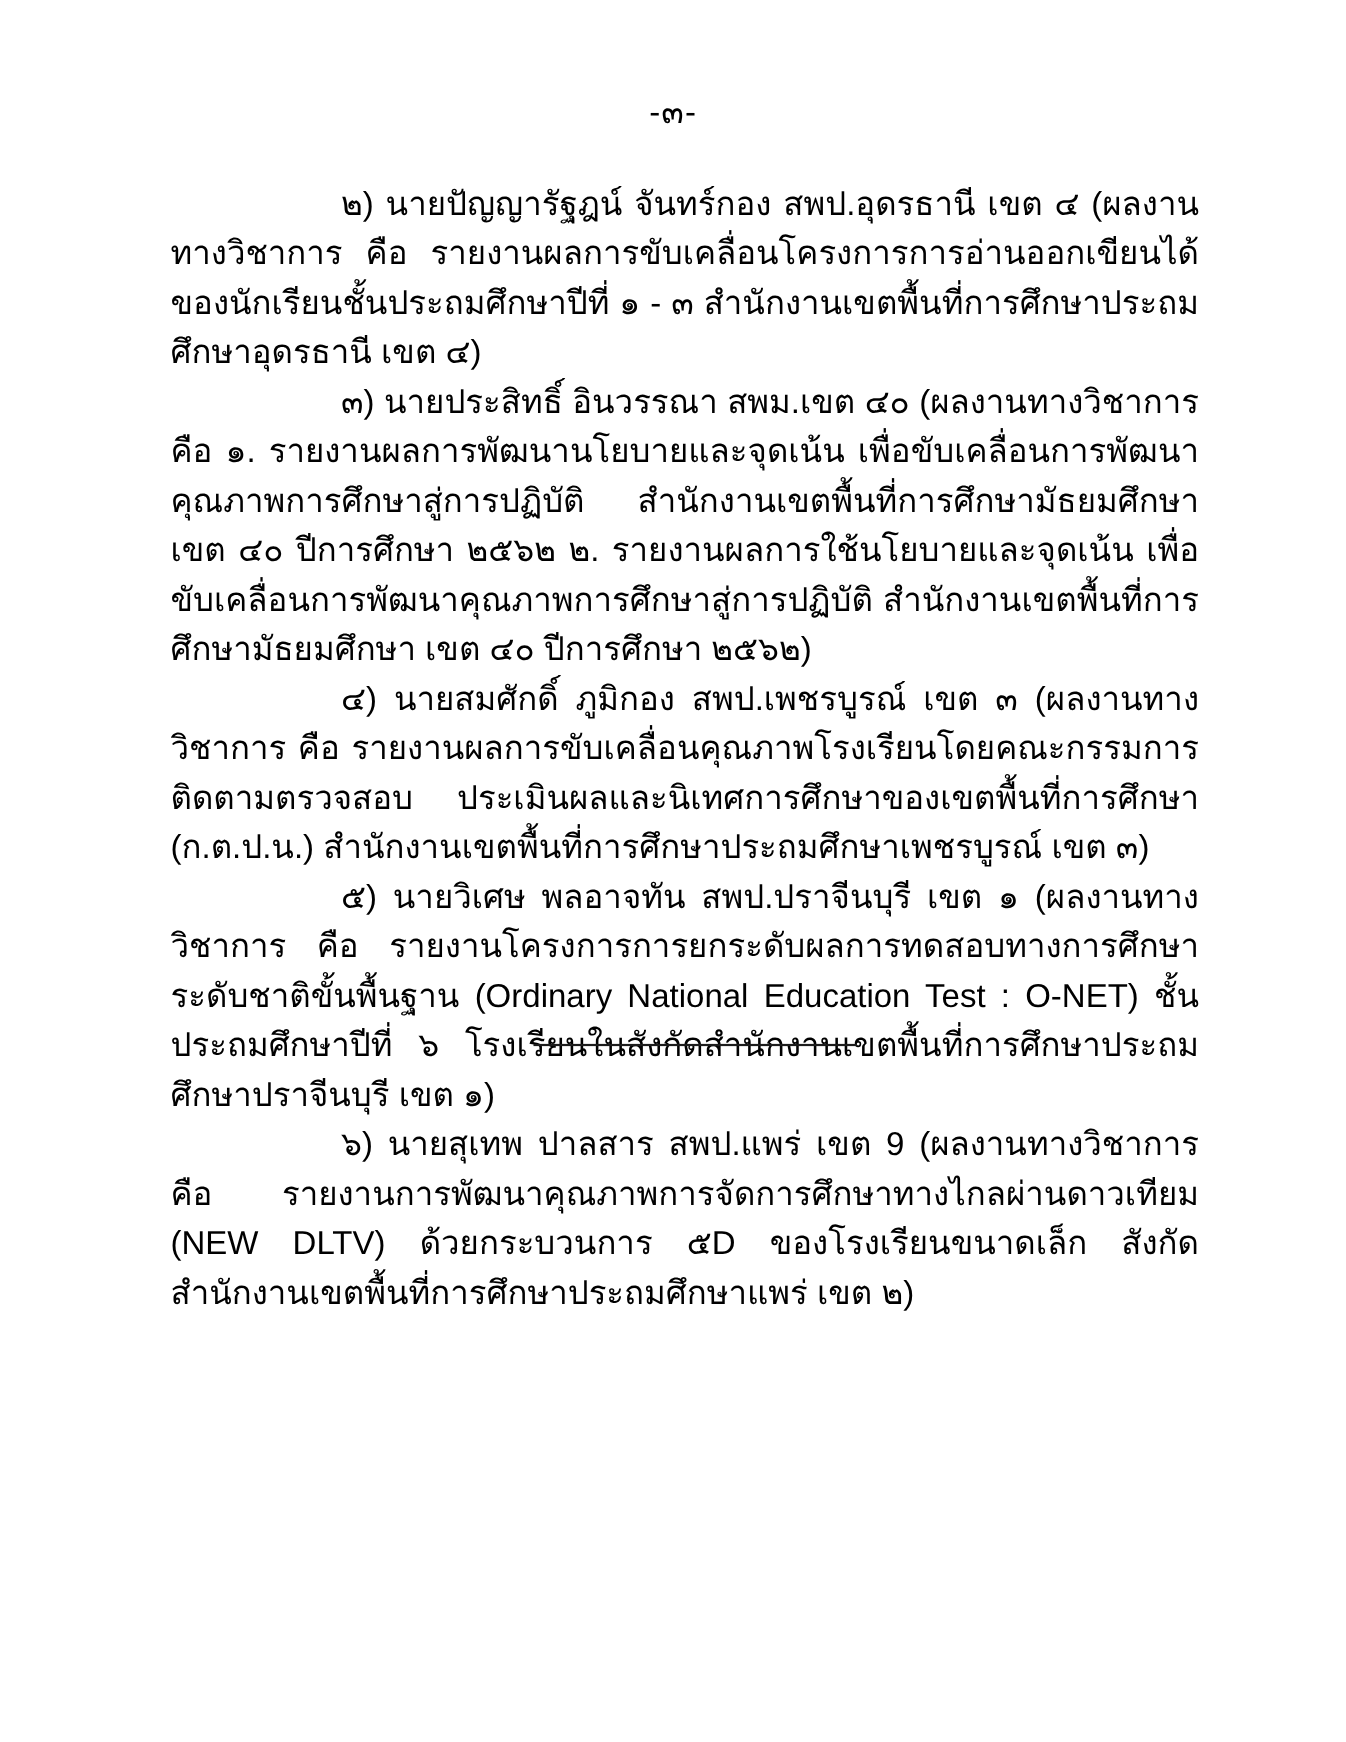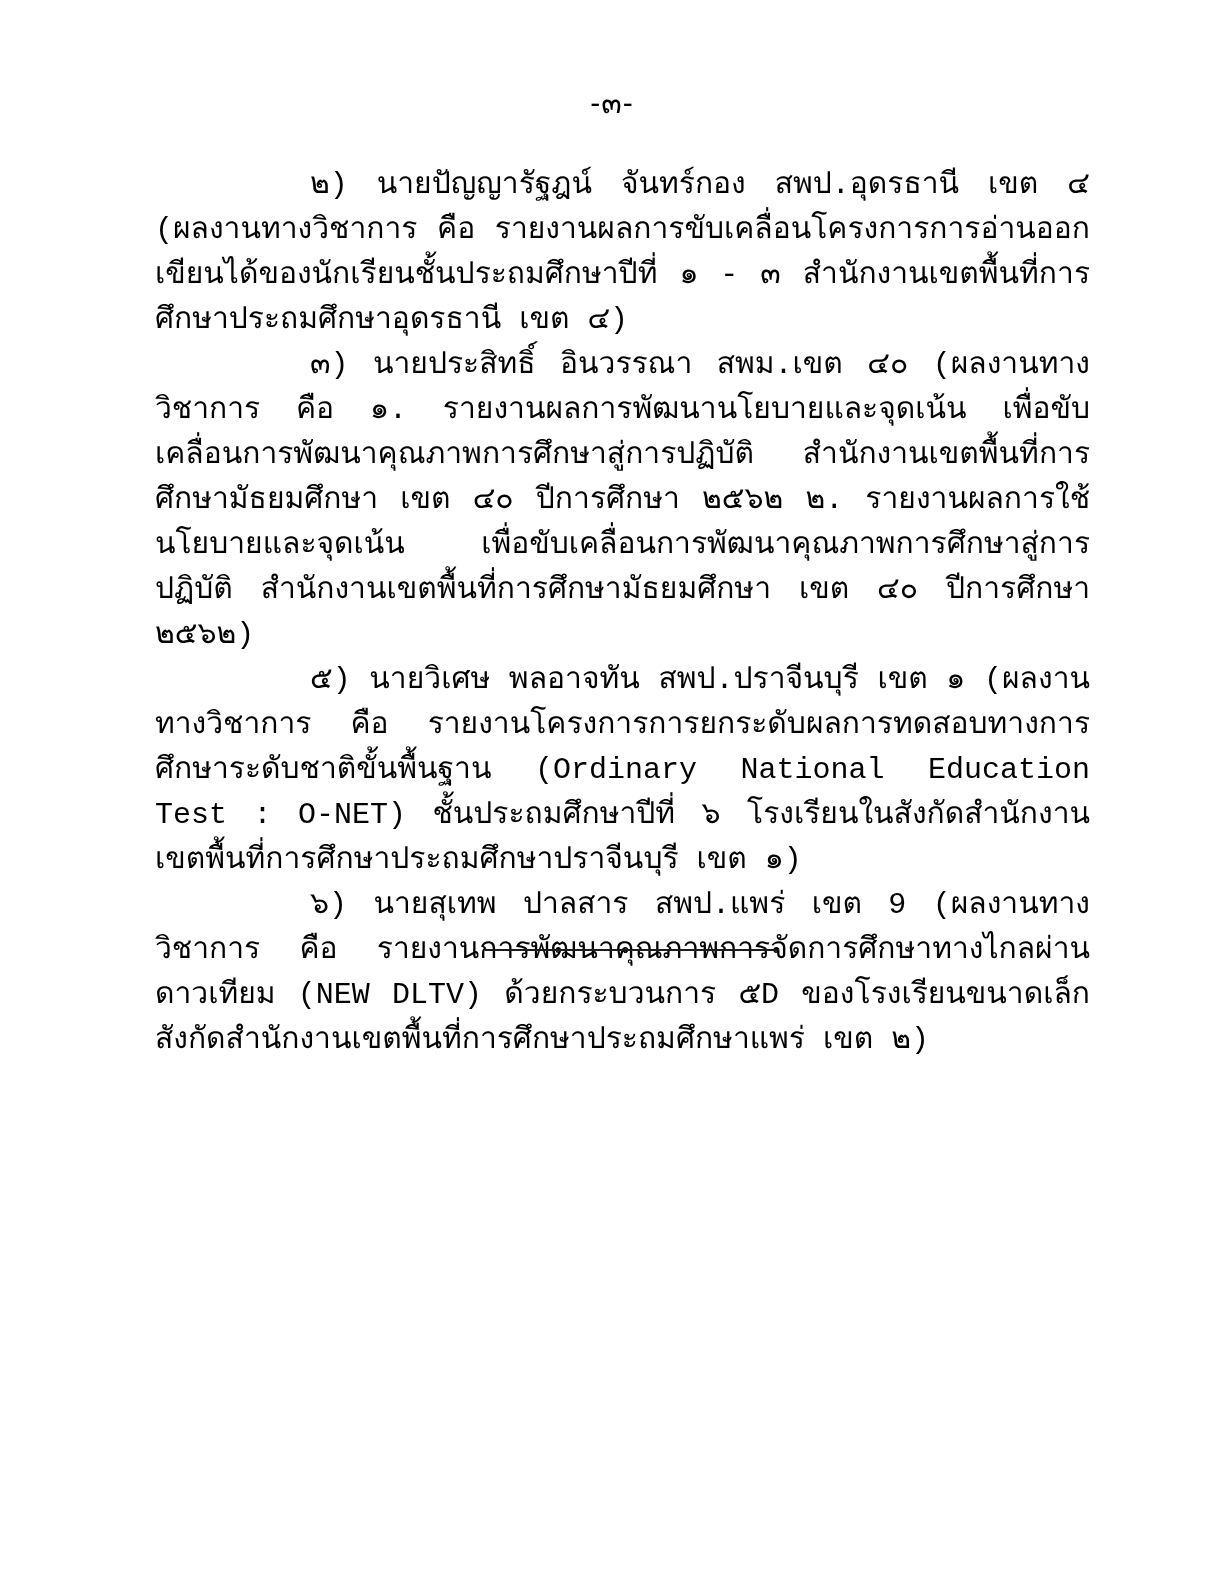--- a/index.html
+++ b/index.html
@@ -25,21 +25,20 @@
     width: 100%;
     text-align: center;
     letter-spacing: 1px;
   }
   .content {
     position: absolute;
     top: 163px;
     left: 155px;
     width: 935px;
     text-align: justify;
-    font-family: Liberation Mono, monospace;
   }
   .para {
     margin: 0;
     padding: 0;
     text-indent: 155px;
   }
   .end-divider {
     position: absolute;
     top: 949px;
     left: 485px;
@@ -51,19 +50,20 @@
 </head>
 <body>
 
 <div class="page">
 
   <div class="page-number">-๓-</div>
 
   <div class="content">
     <p class="para">๒) นายปัญญารัฐฎน์ จันทร์กอง สพป.อุดรธานี เขต ๔ (ผลงานทางวิชาการ คือ รายงานผลการขับเคลื่อนโครงการการอ่านออกเขียนได้ของนักเรียนชั้นประถมศึกษาปีที่ ๑ - ๓ สำนักงานเขตพื้นที่การศึกษาประถมศึกษาอุดรธานี เขต ๔)</p>
     <p class="para">๓) นายประสิทธิ์ อินวรรณา สพม.เขต ๔๐ (ผลงานทางวิชาการ คือ ๑. รายงานผลการพัฒนานโยบายและจุดเน้น เพื่อขับเคลื่อนการพัฒนาคุณภาพการศึกษาสู่การปฏิบัติ สำนักงานเขตพื้นที่การศึกษามัธยมศึกษา เขต ๔๐ ปีการศึกษา ๒๕๖๒ ๒. รายงานผลการใช้นโยบายและจุดเน้น เพื่อขับเคลื่อนการพัฒนาคุณภาพการศึกษาสู่การปฏิบัติ สำนักงานเขตพื้นที่การศึกษามัธยมศึกษา เขต ๔๐ ปีการศึกษา ๒๕๖๒)</p>
+    <p class="para">๔) นายสมศักดิ์ ภูมิกอง สพป.เพชรบูรณ์ เขต ๓ (ผลงานทางวิชาการ คือ รายงานผลการขับเคลื่อนคุณภาพโรงเรียนโดยคณะกรรมการติดตามตรวจสอบ ประเมินผลและนิเทศการศึกษาของเขตพื้นที่การศึกษา (ก.ต.ป.น.) สำนักงานเขตพื้นที่การศึกษาประถมศึกษาเพชรบูรณ์ เขต ๓)</p>
     <p class="para">๕) นายวิเศษ พลอาจทัน สพป.ปราจีนบุรี เขต ๑ (ผลงานทางวิชาการ คือ รายงานโครงการการยกระดับผลการทดสอบทางการศึกษาระดับชาติขั้นพื้นฐาน (Ordinary National Education Test : O-NET) ชั้นประถมศึกษาปีที่ ๖ โรงเรียนในสังกัดสำนักงานเขตพื้นที่การศึกษาประถมศึกษาปราจีนบุรี เขต ๑)</p>
     <p class="para">๖) นายสุเทพ ปาลสาร สพป.แพร่ เขต 9 (ผลงานทางวิชาการ คือ รายงานการพัฒนาคุณภาพการจัดการศึกษาทางไกลผ่านดาวเทียม (NEW DLTV) ด้วยกระบวนการ ๕D ของโรงเรียนขนาดเล็ก สังกัดสำนักงานเขตพื้นที่การศึกษาประถมศึกษาแพร่ เขต ๒)</p>
   </div>
 
   <div class="end-divider"></div>
 
 </div>
 
 </body></html>

